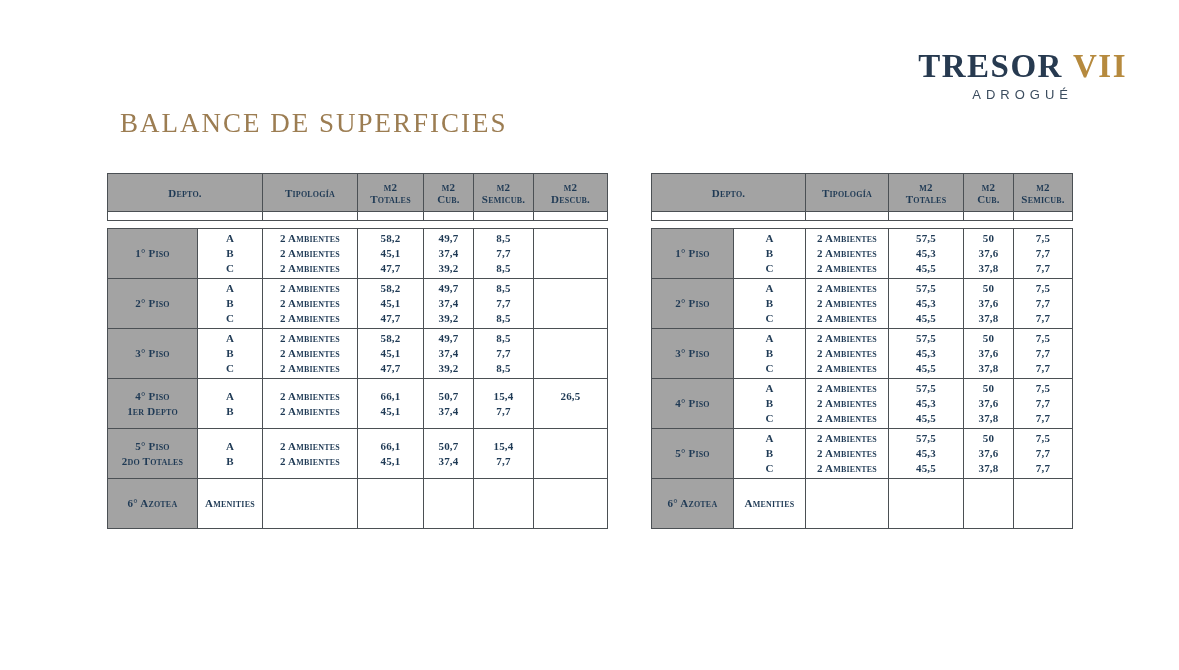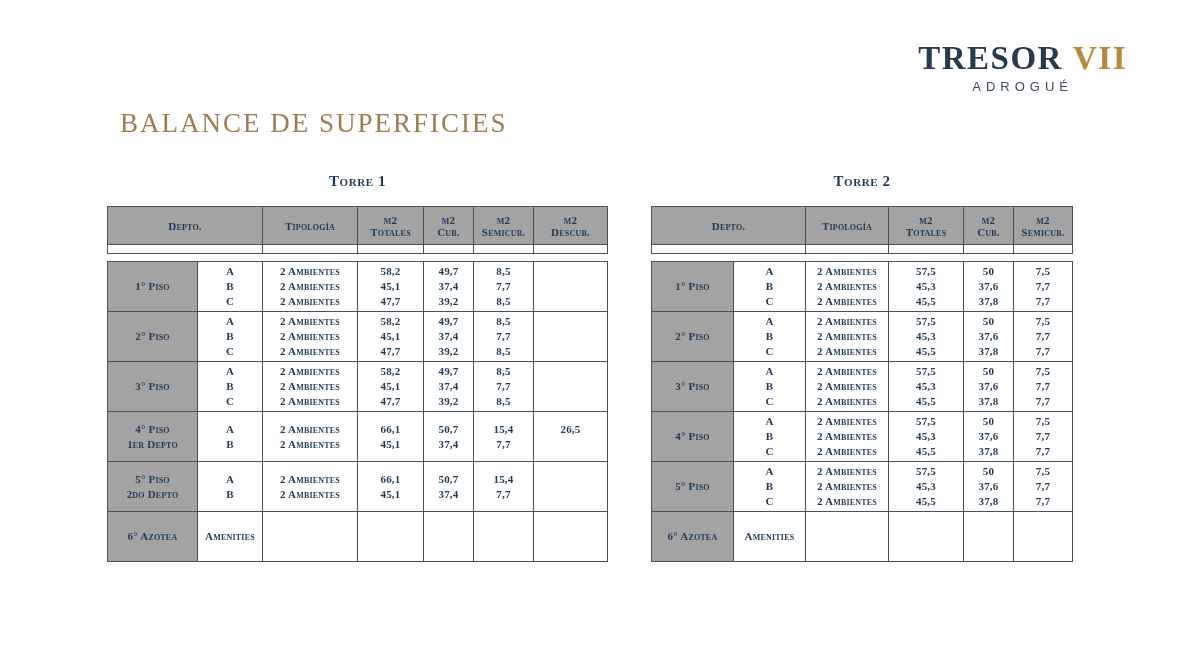--- a/index.html
+++ b/index.html
@@ -2,21 +2,21 @@
 <html><head>
 <meta charset="utf-8">
 <style>
   html,body{margin:0;padding:0;}
   body{
     width:1179px;height:670px;position:relative;overflow:hidden;
     background:#ffffff;
     font-family:"Liberation Serif",serif;
   }
   
-  .logo{position:absolute;top:40px;right:52px;text-align:center;}
+  .logo{position:absolute;top:48px;right:52px;text-align:center;}
   .logo-main{font:700 33px "Liberation Serif",serif;letter-spacing:1.5px;color:#273a50;white-space:nowrap;}
   .logo-numeral{color:#b68a3e;margin-left:10px;}
   .logo-sub{font:400 13px "Liberation Sans",sans-serif;letter-spacing:5px;color:#3b4c5e;margin-top:2px;}
   
   .title{
     position:absolute;left:112px;top:100px;margin:8px;
     font:400 27px "Liberation Serif",serif;color:#9c7d52;letter-spacing:2px;
   }
   
   .torre{position:absolute;top:173px;}
@@ -50,21 +50,20 @@
 <div class="logo">
   <div class="logo-main">
     <span>TRESOR</span><span class="logo-numeral">VII</span>
   </div>
   <div class="logo-sub">ADROGUÉ</div>
 </div>
 
 <h1 class="title">BALANCE DE SUPERFICIES</h1>
 
 <section class="torre" id="t0">
-  <h2>Torre 1</h2>
   <div>
       <table class="grid">
         <colgroup>
           <col style="width: 90px;">
           <col style="width: 65px;">
           <col style="width: 95px;">
           <col style="width: 66px;">
           <col style="width: 50px;">
           <col style="width: 60px;">
           <col style="width: 74px;">
@@ -232,21 +231,21 @@
               <div class="ln">7,7</div>
             </td>
             <td>
               <div class="ln">26,5</div>
               <div class="ln"></div>
             </td>
           </tr>
           <tr class="brow">
             <td class="mint">
               <div class="ln">5° Piso</div>
-              <div class="ln">2do Depto</div>
+              <div class="ln">2do Totales</div>
             </td>
             <td>
               <div class="ln">A</div>
               <div class="ln">B</div>
             </td>
             <td>
               <div class="ln">2 Ambientes</div>
               <div class="ln">2 Ambientes</div>
             </td>
             <td>
@@ -275,21 +274,20 @@
             <td></td>
             <td></td>
             <td></td>
           </tr>
         </tbody>
       </table>
     </div>
 </section>
 
 <section class="torre" id="t1">
-  <h2>Torre 2</h2>
   <div>
       <table class="grid">
         <colgroup>
           <col style="width: 82px;">
           <col style="width: 72px;">
           <col style="width: 83px;">
           <col style="width: 75px;">
           <col style="width: 50px;">
           <col style="width: 59px;">
         </colgroup>

